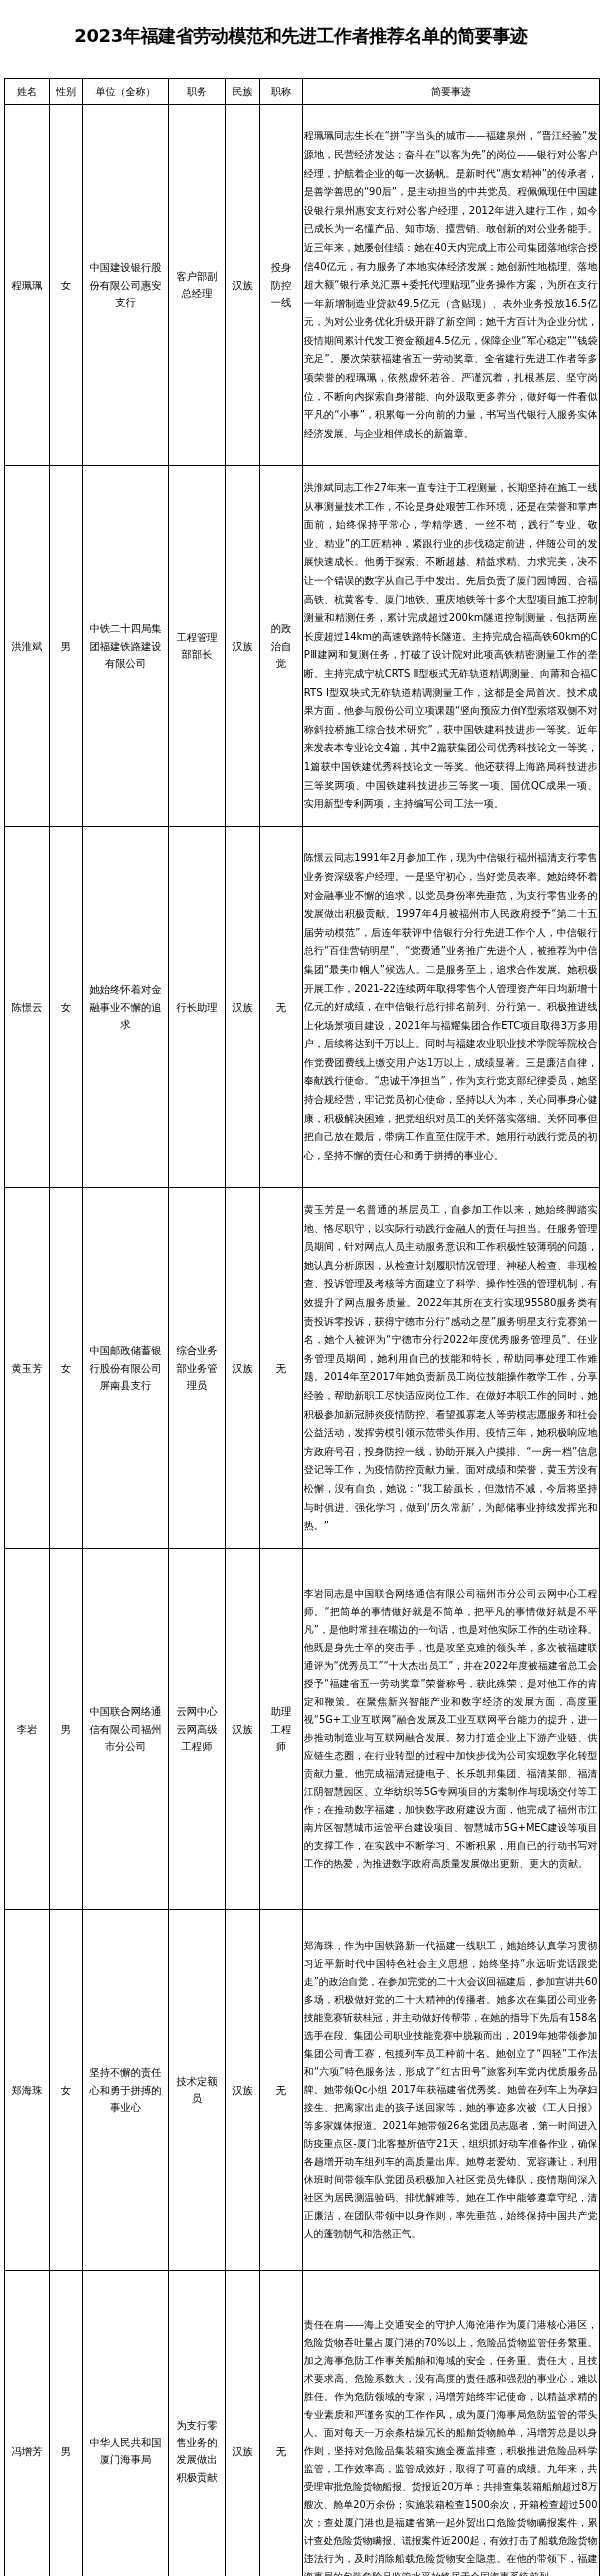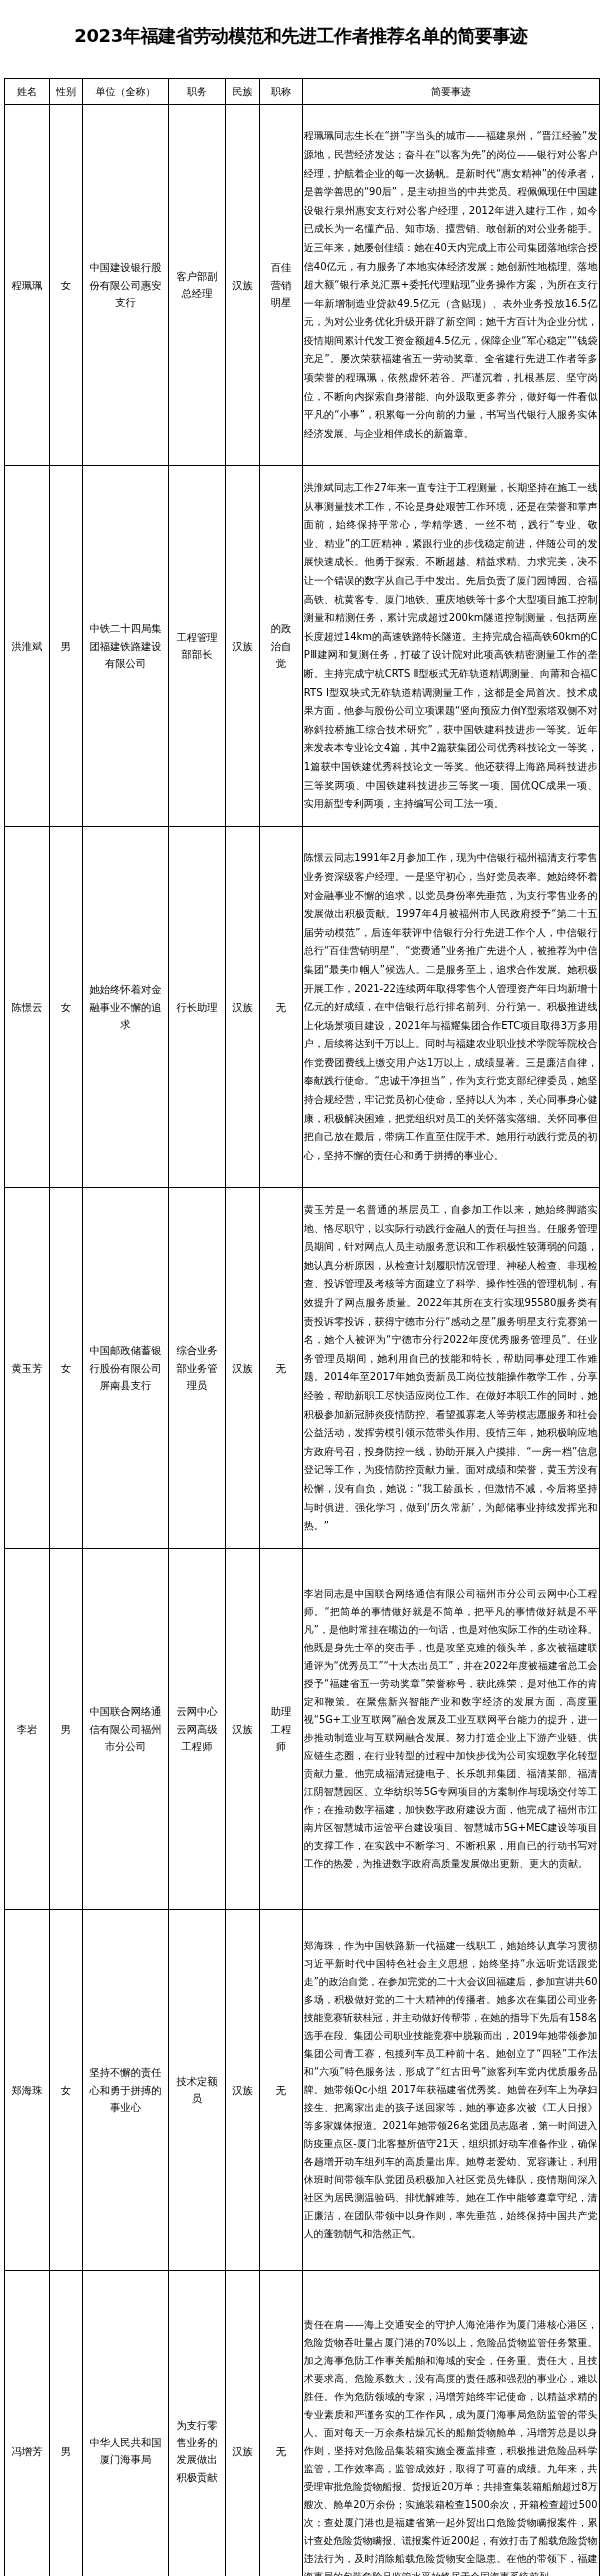--- a/index.html
+++ b/index.html
@@ -58,21 +58,21 @@
       <td>
           <div class="cell-txt">中国建设银行股份有限公司惠安支行</div>
         </td>
       <td>
           <div class="cell-txt">客户部副总经理</div>
         </td>
       <td>
           <div class="cell-txt">汉族</div>
         </td>
       <td>
-          <div class="cell-txt">百佳营销明星</div>
+          <div class="cell-txt">投身防控一线</div>
         </td>
       <td class="desc">
           <div class="desc-text">程珮珮同志生长在“拼”字当头的城市——福建泉州，“晋江经验”发源地，民营经济发达；奋斗在“以客为先”的岗位——银行对公客户经理，护航着企业的每一次扬帆。是新时代“惠女精神”的传承者，是善学善思的“90后”，是主动担当的中共党员。程佩佩现任中国建设银行泉州惠安支行对公客户经理，2012年进入建行工作，如今已成长为一名懂产品、知市场、擅营销、敢创新的对公业务能手。近三年来，她屡创佳绩：她在40天内完成上市公司集团落地综合授信40亿元，有力服务了本地实体经济发展；她创新性地梳理、落地超大额“银行承兑汇票+委托代理贴现”业务操作方案，为所在支行一年新增制造业贷款49.5亿元（含贴现）、表外业务投放16.5亿元，为对公业务优化升级开辟了新空间；她千方百计为企业分忧，疫情期间累计代发工资金额超4.5亿元，保障企业“军心稳定”“钱袋充足”。屡次荣获福建省五一劳动奖章、全省建行先进工作者等多项荣誉的程珮珮，依然虚怀若谷、严谨沉着，扎根基层、坚守岗位，不断向内探索自身潜能、向外汲取更多养分，做好每一件看似平凡的“小事”，积累每一分向前的力量，书写当代银行人服务实体经济发展、与企业相伴成长的新篇章。</div>
         </td>
     </tr>
     <tr class="row">
       <td>
           <div class="cell-txt">洪淮斌</div>
         </td>
       <td>

